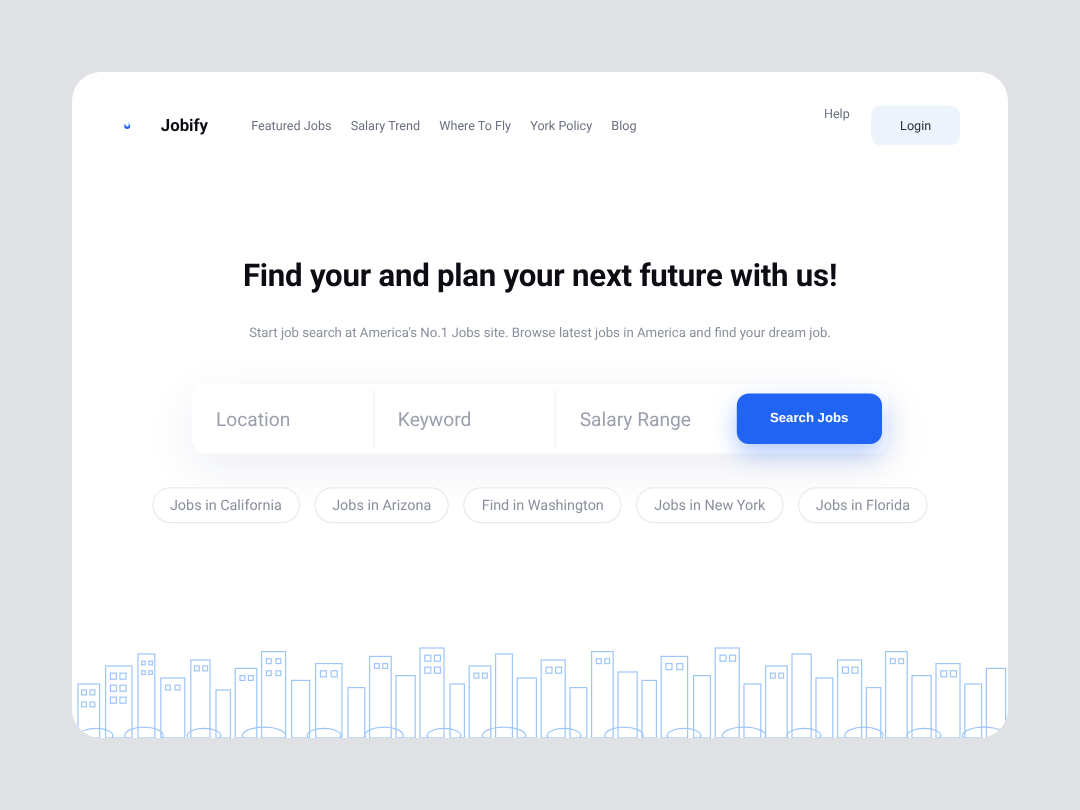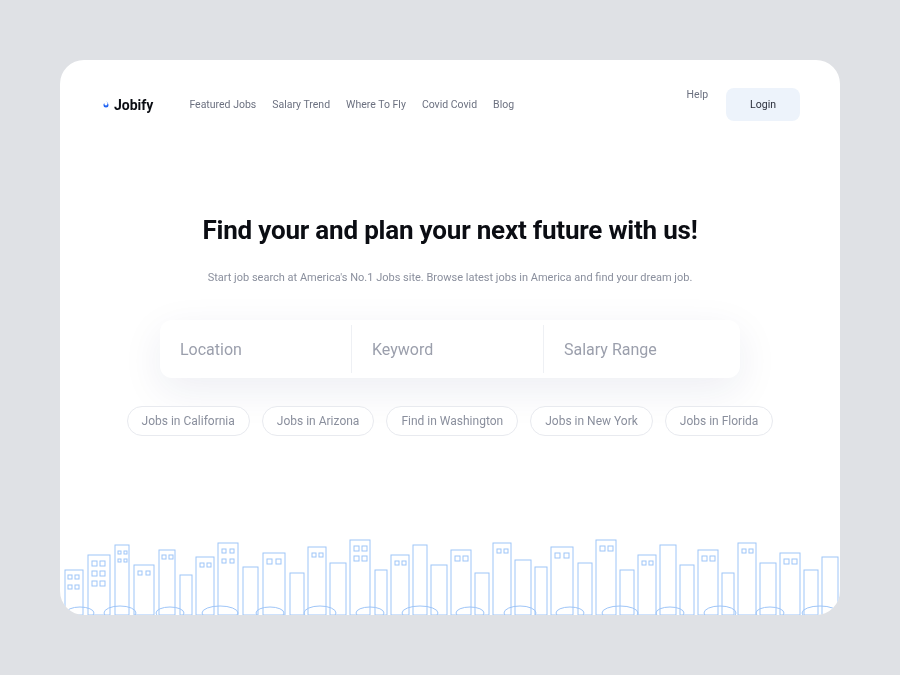--- a/index.html
+++ b/index.html
@@ -25,21 +25,21 @@
       overflow: hidden;
     }
     .header {
       display: flex;
       align-items: center;
       padding: 28px 40px 0 40px;
     }
     .logo {
       display: flex;
       align-items: center;
-      gap: 2px;
+      gap: 22px;
       margin-right: 36px;
     }
     .logo-icon {
       width: 12px;
       height: 12px;
       display: flex;
       align-items: center;
       justify-content: center;
     }
     .logo-text {
@@ -172,21 +172,21 @@
         <svg viewBox="0 0 24 24" width="12" height="12" fill="#2164f3">
             <path d="M12 2c1 4 5 6 5 10a5 5 0 11-10 0c0-2 1-3 2-4-1 3 1 5 3 5 2 0 3-2 2-4 0 0 2 1 2 3 0-3-2-5-4-10z"></path>
           </svg>
       </span>
       <span class="logo-text">Jobify</span>
     </div>
     <div class="nav">
       <span class="nav-item">Featured Jobs</span>
       <span class="nav-item">Salary Trend</span>
       <span class="nav-item">Where To Fly</span>
-      <span class="nav-item">Covid Covid</span>
+      <span class="nav-item">York Policy</span>
       <span class="nav-item">Blog</span>
     </div>
     <div class="header-right">
       <span class="help-link">Help</span>
       <span class="login-btn">Login</span>
     </div>
   </div>
 
   <div class="hero">
     <h1 class="hero-title">Find your and plan your next future with us!</h1>
@@ -195,20 +195,21 @@
     <div class="search-bar">
       <div class="search-field">
         <input class="search-input" placeholder="Location" style="">
       </div>
       <div class="search-field">
         <input class="search-input" placeholder="Keyword" style="">
       </div>
       <div class="search-field">
         <input class="search-input" placeholder="Salary Range" style="">
       </div>
+      <button class="search-btn">Search Jobs</button>
     </div>
 
     <div class="chips">
       <span class="chip">Jobs in California</span>
       <span class="chip">Jobs in Arizona</span>
       <span class="chip">Find in Washington</span>
       <span class="chip">Jobs in New York</span>
       <span class="chip">Jobs in Florida</span>
     </div>
   </div>

